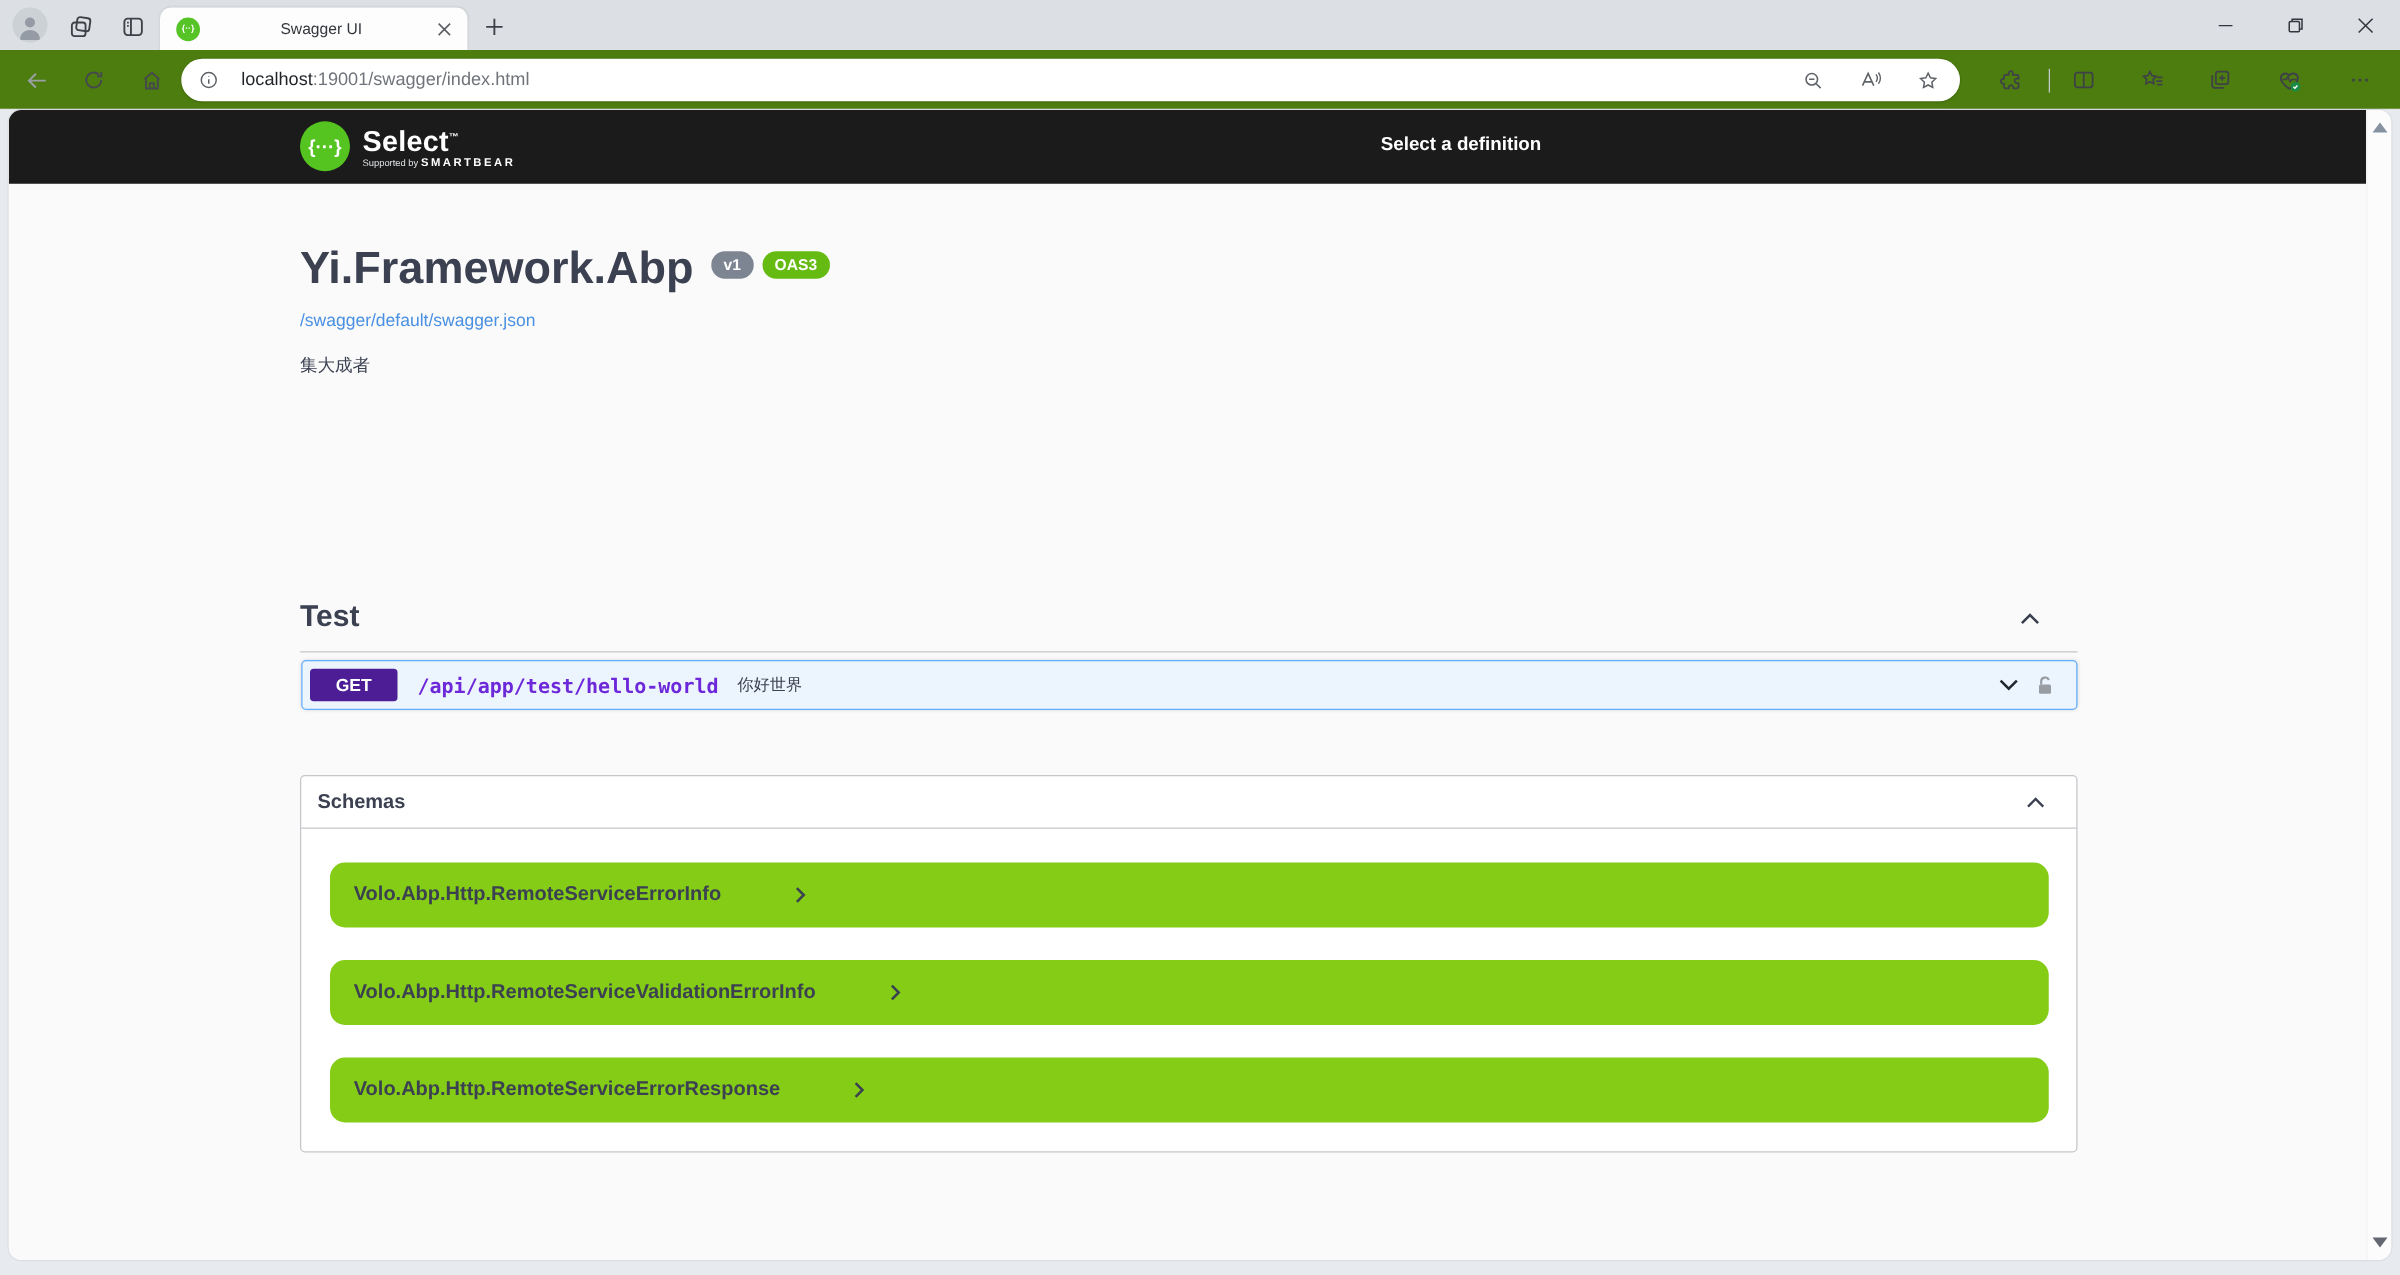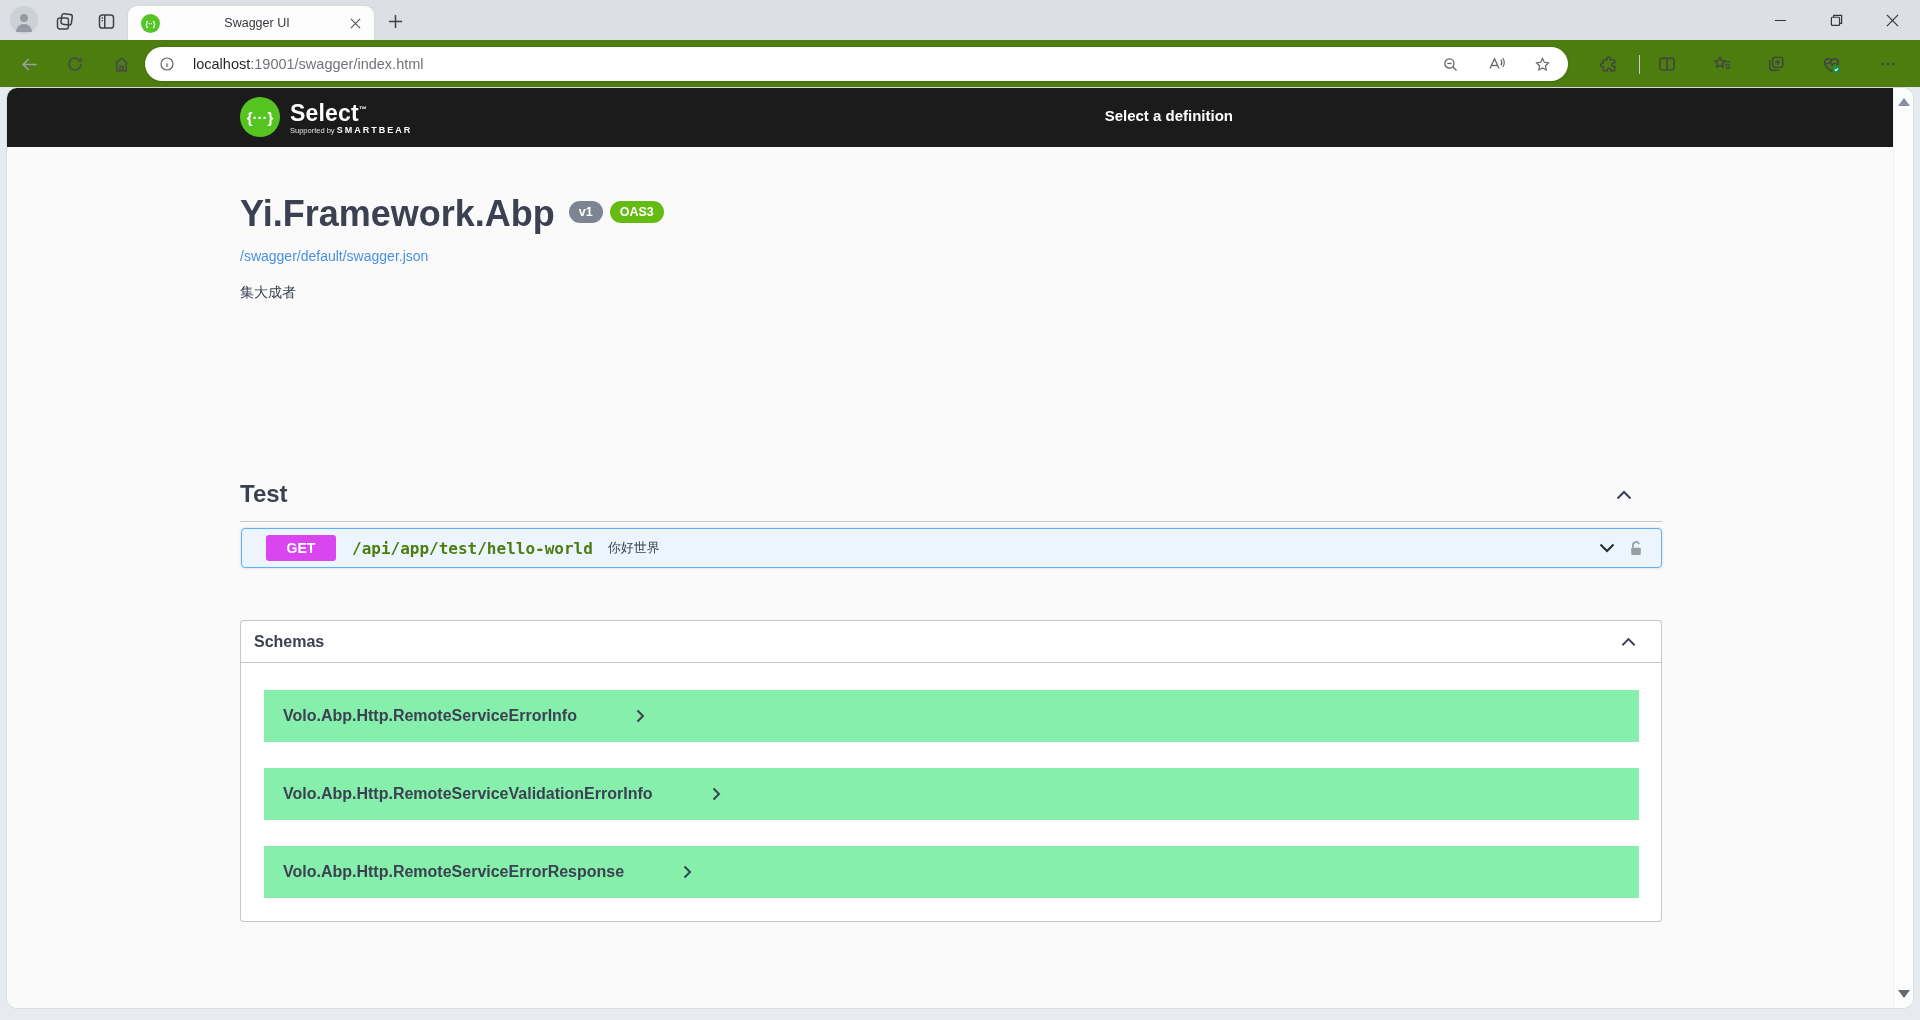--- a/index.html
+++ b/index.html
@@ -70,33 +70,33 @@
   
   .scheme-band { position:absolute; left:0; top:267px; width:1886px; height:88px; background:#fff; box-shadow:0 1px 2px 0 rgba(0,0,0,.15); }
   .authorize-btn { position:absolute; right:242px; top:31px; width:157px; height:34px; border:2px solid #49cc90; border-radius:4px; background:#fff; color:#49cc90; font-size:14px; font-weight:bold; display:flex; align-items:center; justify-content:center; gap:18px; }
 
   
   .tag-title { position:absolute; left:233px; top:392px; font-size:24px; font-weight:bold; color:#3b4151; }
   .tag-collapse { position:absolute; left:1602px; top:394px; width:30px; height:26px; display:flex; align-items:center; justify-content:center; color:#3b4151; }
   .tag-border { position:absolute; left:233px; top:433px; width:1422px; height:1px; background:rgba(59,65,81,.28); }
 
   .op-row { position:absolute; left:234px; top:440px; width:1421px; height:40px; background:#ecf4fd; border:1px solid #61affe; border-radius:4px; display:flex; align-items:center; box-shadow:0 0 3px rgba(0,0,0,.15); }
-  .op-method { margin-left:24px; width:70px; height:26px; background:#d946ef; border-radius:3px; color:#fff; font-size:14px; font-weight:bold; display:flex; align-items:center; justify-content:center; }
-  .op-path { margin-left:16px; font-family:"DejaVu Sans Mono", monospace; font-size:16px; font-weight:600; color:#4d7c0f; }
+  .op-method { margin-left:6px; width:70px; height:26px; background:#4c1d95; border-radius:3px; color:#fff; font-size:14px; font-weight:bold; display:flex; align-items:center; justify-content:center; }
+  .op-path { margin-left:16px; font-family:"DejaVu Sans Mono", monospace; font-size:16px; font-weight:600; color:#6d28d9; }
   .op-desc { margin-left:15px; font-size:13px; color:#3b4151; }
   .op-spacer { flex:1; }
   .op-chevron { color:#23292f; display:flex; margin-right:14px; }
   .op-lock { margin-right:18px; display:flex; color:#989ca3; }
 
   
   .models { position:absolute; left:233px; top:532px; width:1422px; height:302px; background:#fff; border:1px solid rgba(59,65,81,.3); border-radius:4px; }
   .models-head { position:relative; height:42px; border-bottom:1px solid rgba(59,65,81,.3); }
   .models-title { position:absolute; left:13px; top:12px; font-size:16px; font-weight:bold; color:#3b4151; }
   .models-collapse { position:absolute; right:18px; top:9px; width:30px; height:24px; display:flex; align-items:center; justify-content:center; color:#3b4151; }
-  .model-row { position:relative; margin:26px 0 0 23px; width:1375px; height:52px; background:#86efac; border-radius:0; display:flex; align-items:center; cursor:pointer;gap:44px; }
+  .model-row { position:relative; margin:26px 0 0 23px; width:1375px; height:52px; background:#84cc16; border-radius:12px; display:flex; align-items:center; cursor:pointer;gap:44px; }
   .model-row.first { margin-top:27px; }
   .model-name { margin-left:19px; font-size:16px; font-weight:bold; color:#3b4151; }
   .model-chevron { margin-left:15px; display:flex; color:#3b4151; }
 
   svg { display:block; }
 </style>
 </head>
 <body>
 
 <div class="tabbar">

